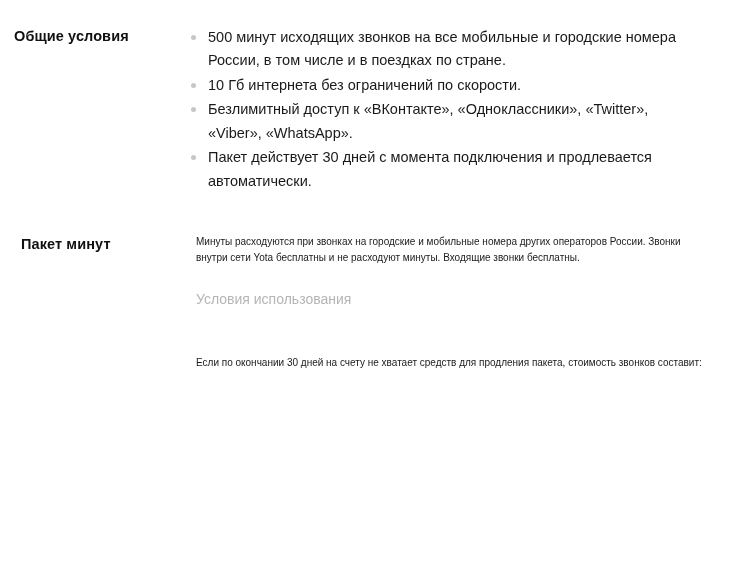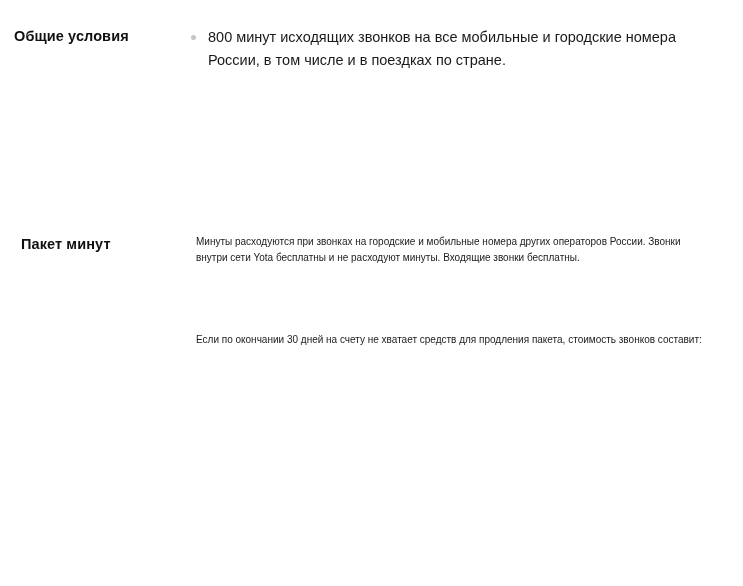--- a/index.html
+++ b/index.html
@@ -86,29 +86,33 @@
 </style>
 </head>
 <body>
 
 <div class="page">
 
   <div class="section" id="section-general">
     <div class="section-label">Общие условия</div>
     <div class="section-body">
       <ul class="bullets">
-        <li>800 минут исходящих звонков на все мобильные и городские номера России, в том числе и в поездках по стране.</li>
+        <li>500 минут исходящих звонков на все мобильные и городские номера России, в том числе и в поездках по стране.</li>
+        <li>10 Гб интернета без ограничений по скорости.</li>
+        <li>Безлимитный доступ к «ВКонтакте», «Одноклассники», «Twitter», «Viber», «WhatsApp».</li>
+        <li>Пакет действует 30 дней с момента подключения и продлевается автоматически.</li>
       </ul>
     </div>
   </div>
 
   <div class="section" id="section-minutes">
     <div class="section-label">Пакет минут</div>
     <div class="section-body">
       <p class="para">Минуты расходуются при звонках на городские и мобильные номера других операторов России. Звонки внутри сети Yota бесплатны и не расходуют минуты. Входящие звонки бесплатны.</p>
       <div class="gap-22"></div>
+      <p class="subhead">Условия использования</p>
       <div class="gap-22"></div>
       <div class="gap-22"></div>
       <p class="para">Если по окончании 30 дней на счету не хватает средств для продления пакета, стоимость звонков составит:</p>
     </div>
   </div>
 
 </div>
 
 </body></html>

